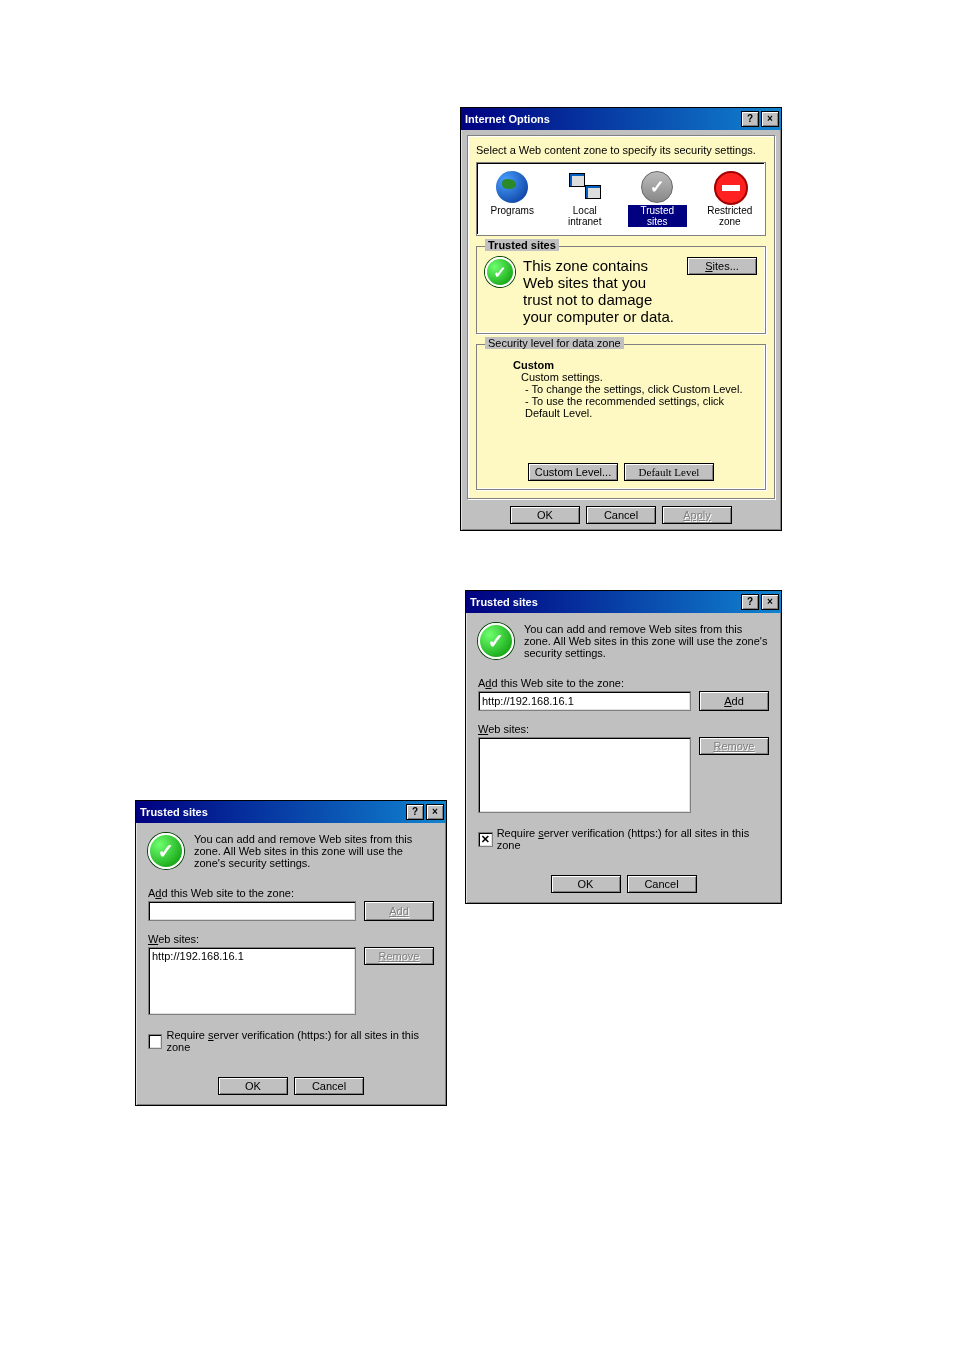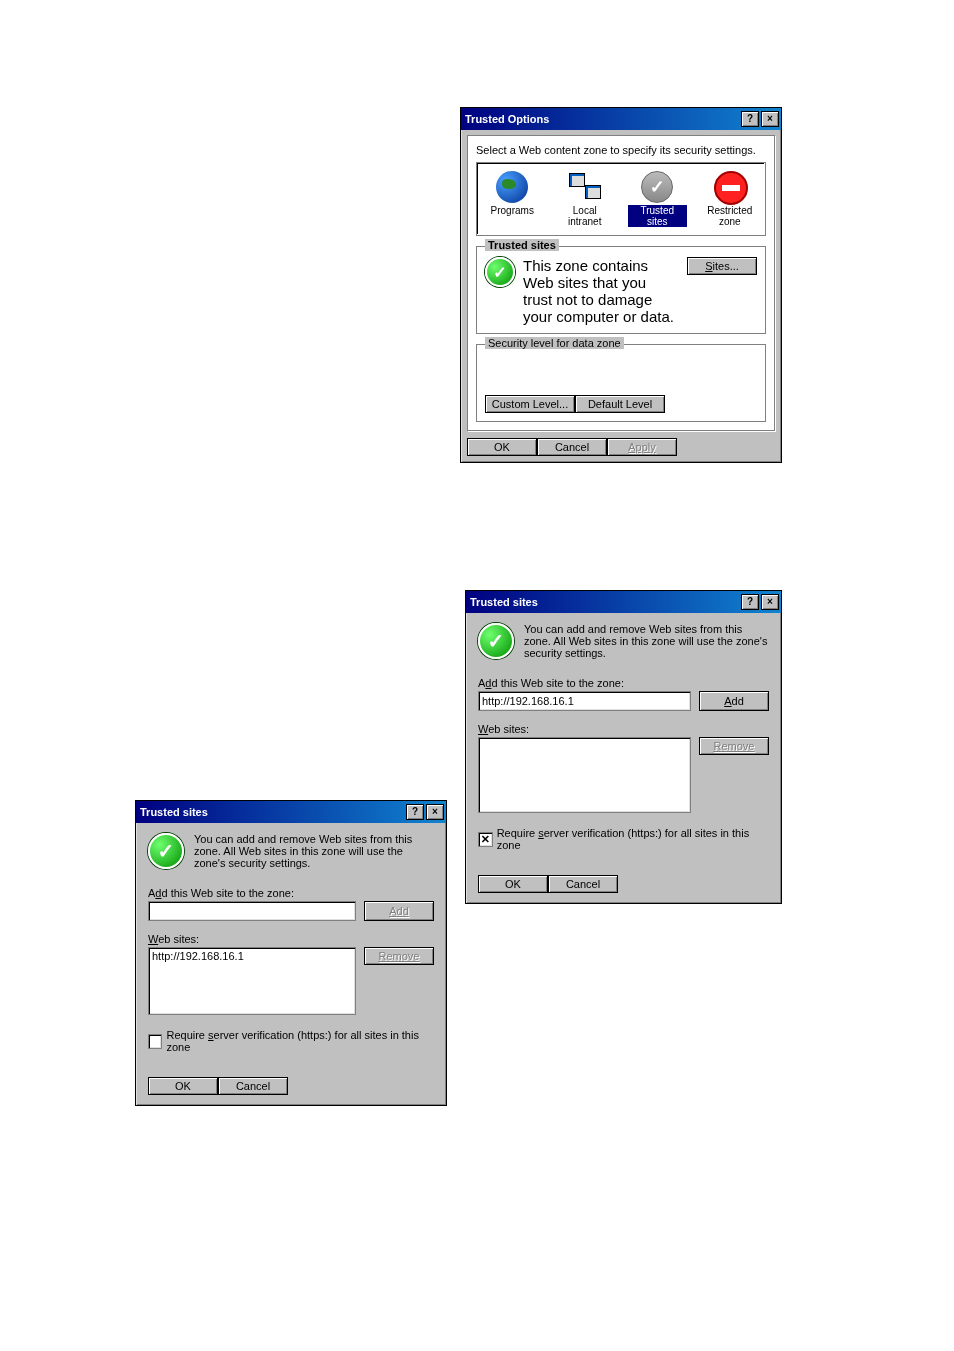--- a/index.html
+++ b/index.html
@@ -58,21 +58,21 @@
     background: #c0c0c0;
     z-index: 2;
     padding: 3px 8px;
     top: 1px;
     border-bottom: 1px solid #c0c0c0;
   }
   .tabpanel {
     border: 1px solid #808080;
     box-shadow: inset 1px 1px 0 #fff, 1px 1px 0 #fff;
     padding: 8px;
-    background: #ffffff;
+    background: #fef9c3;
     position: relative;
     top: -1px;
   }
   .zonebox {
     background: #fff;
     border: 1px solid #808080;
     box-shadow: inset -1px -1px 0 #fff, inset 1px 1px 0 #000;
     padding: 6px 4px;
     display: flex;
     gap: 10px;
@@ -105,21 +105,21 @@
     background: #c0c0c0;
     border: 1px solid #000;
     box-shadow: inset 1px 1px 0 #fff, inset -1px -1px 0 #808080;
     padding: 2px 0;
     font-size: 11px;
     font-family: inherit;
     min-width: 70px;
     text-align: center;
   }
   .btn.disabled { color: #808080; text-shadow: 1px 1px 0 #fff; text-decoration: underline; }
-  .buttonrow { display: flex; justify-content: flex-start; margin-top: 6px; }
+  .buttonrow { display: flex; justify-content: center; gap: 6px; margin-top: 6px; }
   .textinput {
     background: #fff;
     border: 1px solid #808080;
     box-shadow: inset 1px 1px 0 #000, inset -1px -1px 0 #dfdfdf;
     padding: 2px 3px;
     font-size: 11px;
     font-family: inherit;
     height: 14px;
   }
   .listbox {
@@ -168,21 +168,21 @@
   .grayicon{
     width:30px;height:30px;border-radius:50%;background:linear-gradient(#bbb,#888);border:1px solid #666;
     display:flex;align-items:center;justify-content:center;color:#fff;font-weight:bold;font-size:18px;
   }
 </style>
 </head>
 <body>
 
 <div class="dialog" style="left:460px; top:107px; width:320px;">
   <div class="titlebar">
-    <span>Trusted Options</span>
+    <span>Internet Options</span>
     <div class="tbtns">
       <div class="tbtn">?</div>
       <div class="tbtn">×</div>
     </div>
   </div>
   <div class="client">
     <div class="tabpanel">
       <div style="margin-bottom:6px;">Select a Web content zone to specify its security settings.</div>
       <div class="zonebox">
         <div class="zoneitem">
@@ -215,23 +215,29 @@
         <div class="legend" style="font-weight:bold;">Trusted sites</div>
         <div style="display:flex;gap:8px;align-items:flex-start;">
           <div class="trusticon" style="width:26px;height:26px;font-size:16px;">✓</div>
           <div style="flex:1;font-size:15px;">This zone contains Web sites that you trust not to damage your computer or data.</div>
           <button class="btn"><span class="u">S</span><span>ites...</span></button>
         </div>
       </div>
 
       <div class="groupbox">
         <div class="legend">Security level for data zone</div>
+        <div style="padding:4px 8px 4px 28px;">
+          <div style="font-weight:bold;">Custom</div>
+          <div style="margin-left:8px;">Custom settings.</div>
+          <div style="margin-left:12px;">- To change the settings, click Custom Level.</div>
+          <div style="margin-left:12px;">- To use the recommended settings, click Default Level.</div>
+        </div>
         <div class="buttonrow" style="margin-top:40px;">
           <button class="btn" style="min-width:90px;">Custom Level...</button>
-          <button class="btn" style="min-width:90px;">Default Level</button>
+          <button class="btn" style="min-width:90px;font-family:Liberation Serif, serif;">Default Level</button>
         </div>
       </div>
     </div>
     <div class="buttonrow">
       <button class="btn">OK</button>
       <button class="btn">Cancel</button>
       <button class="btn disabled">Apply</button>
     </div>
   </div>
 </div>

